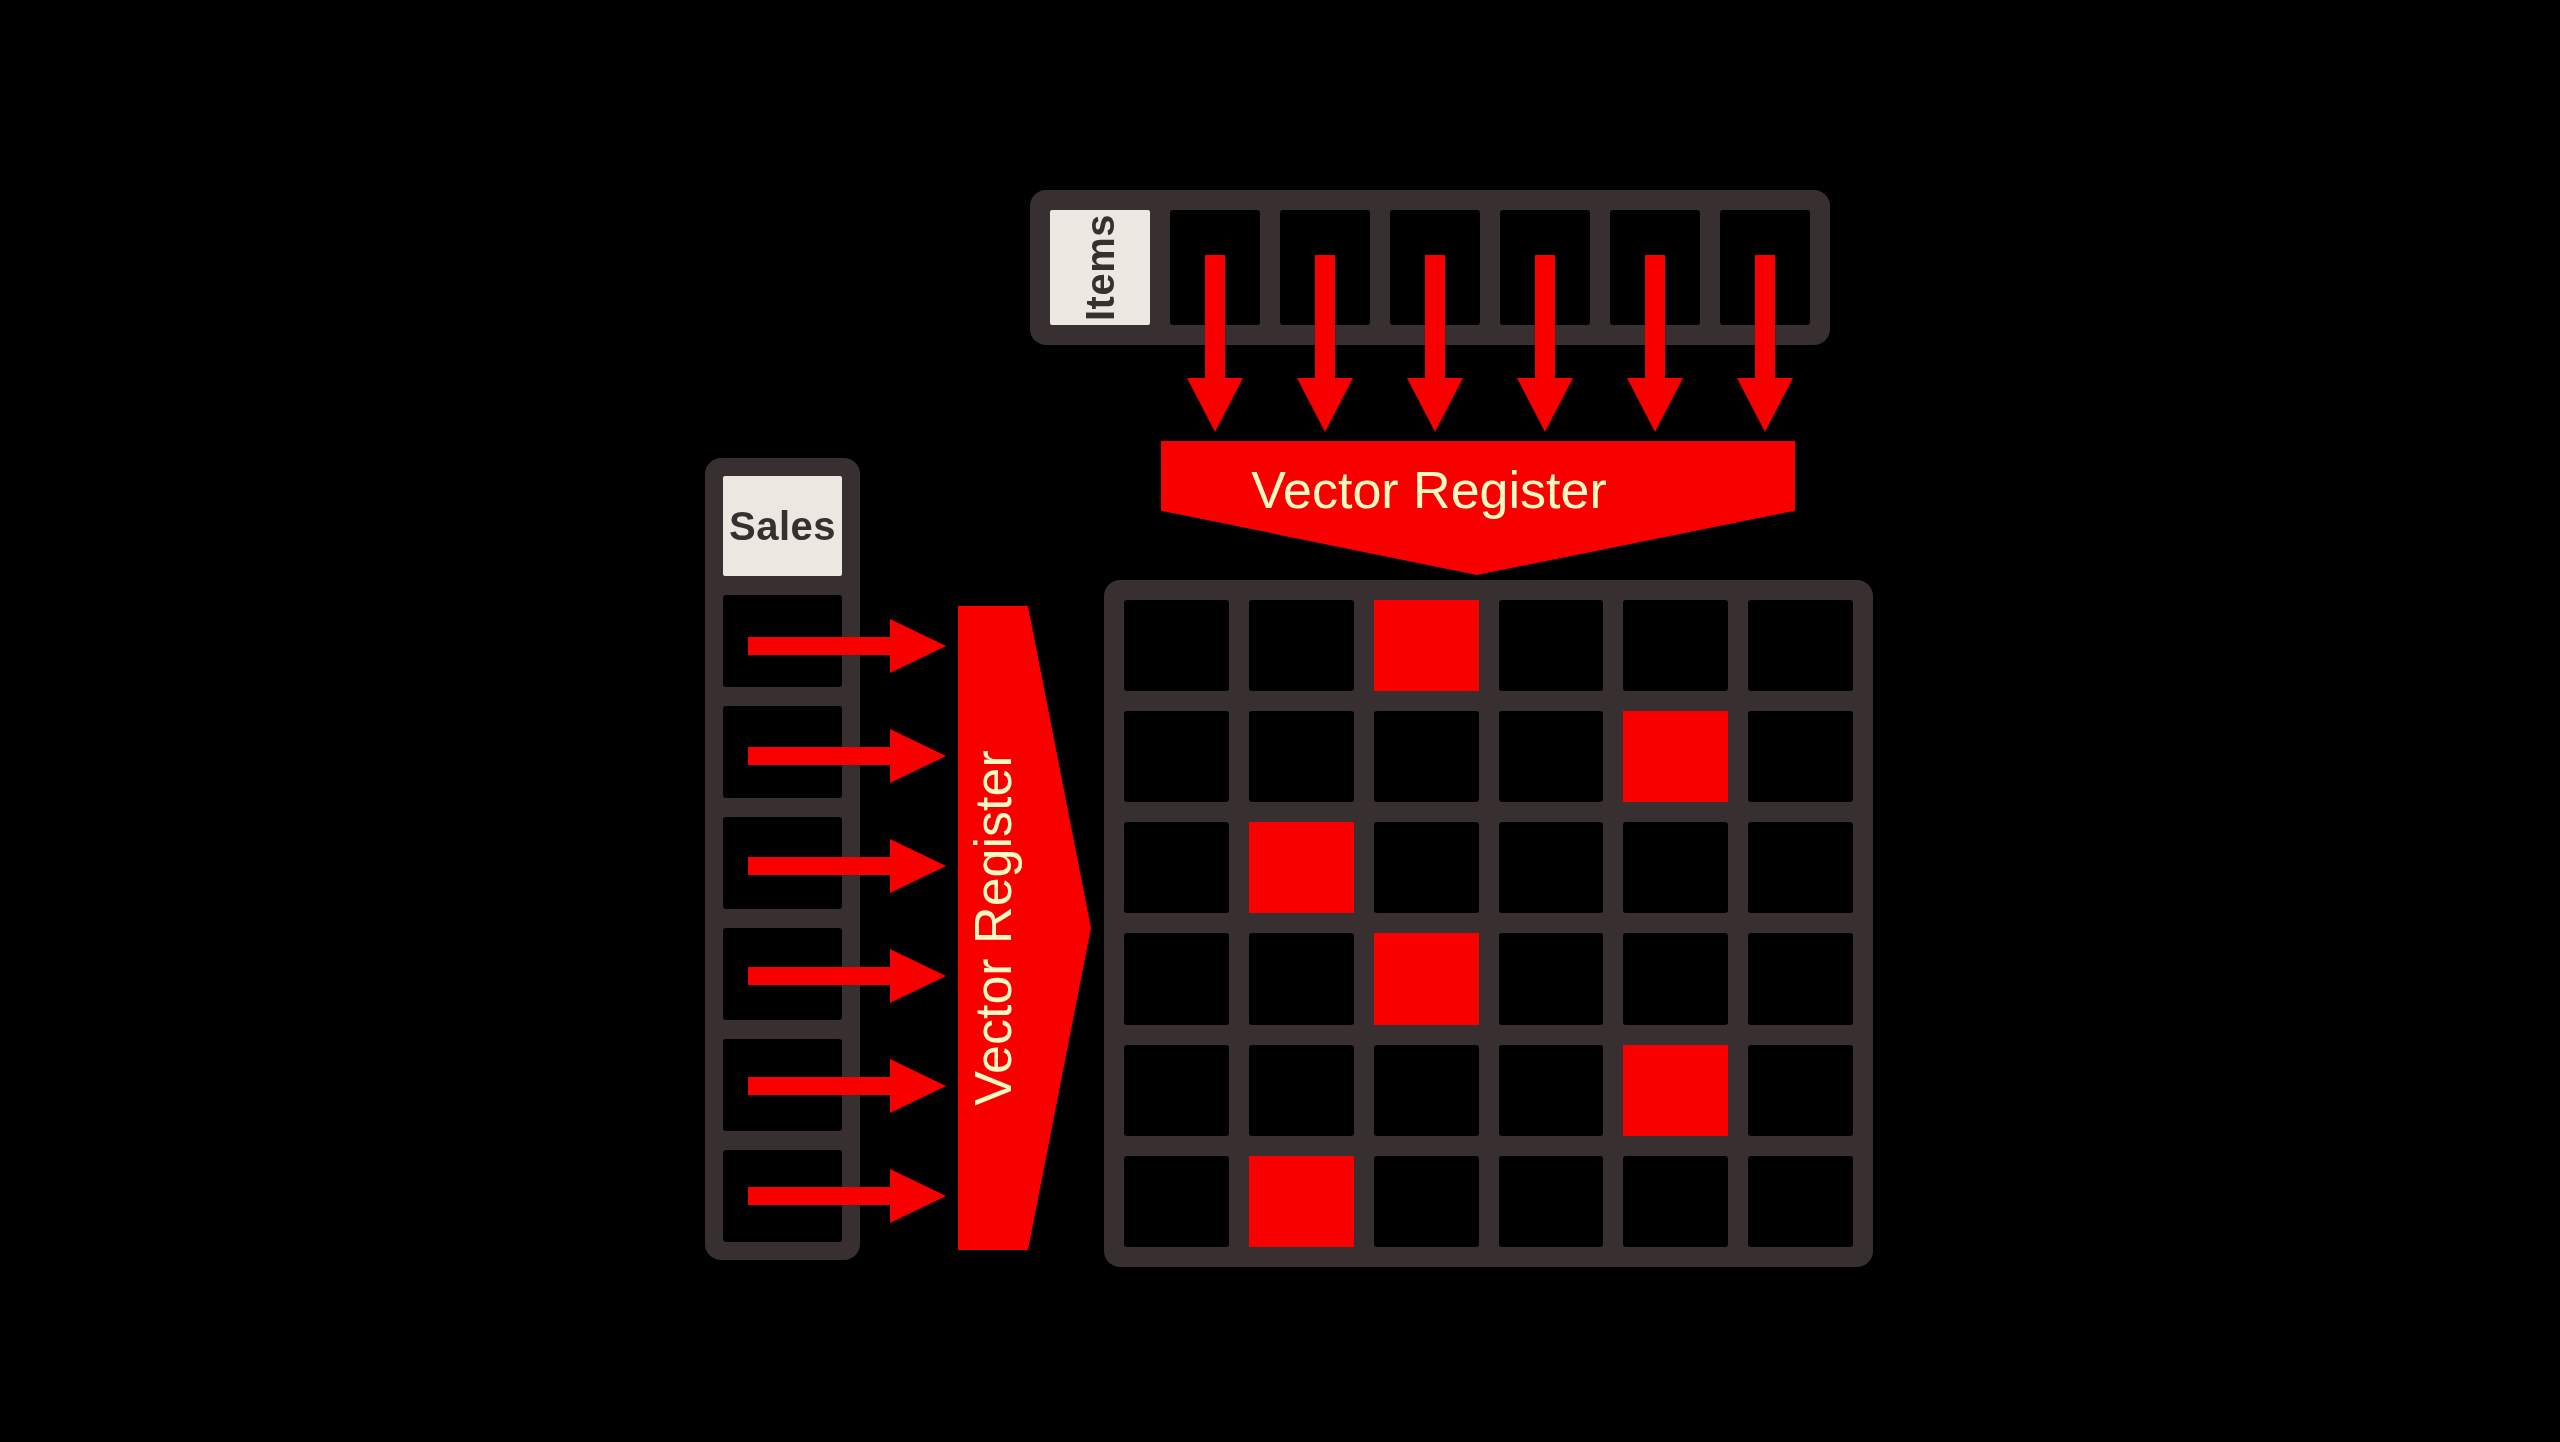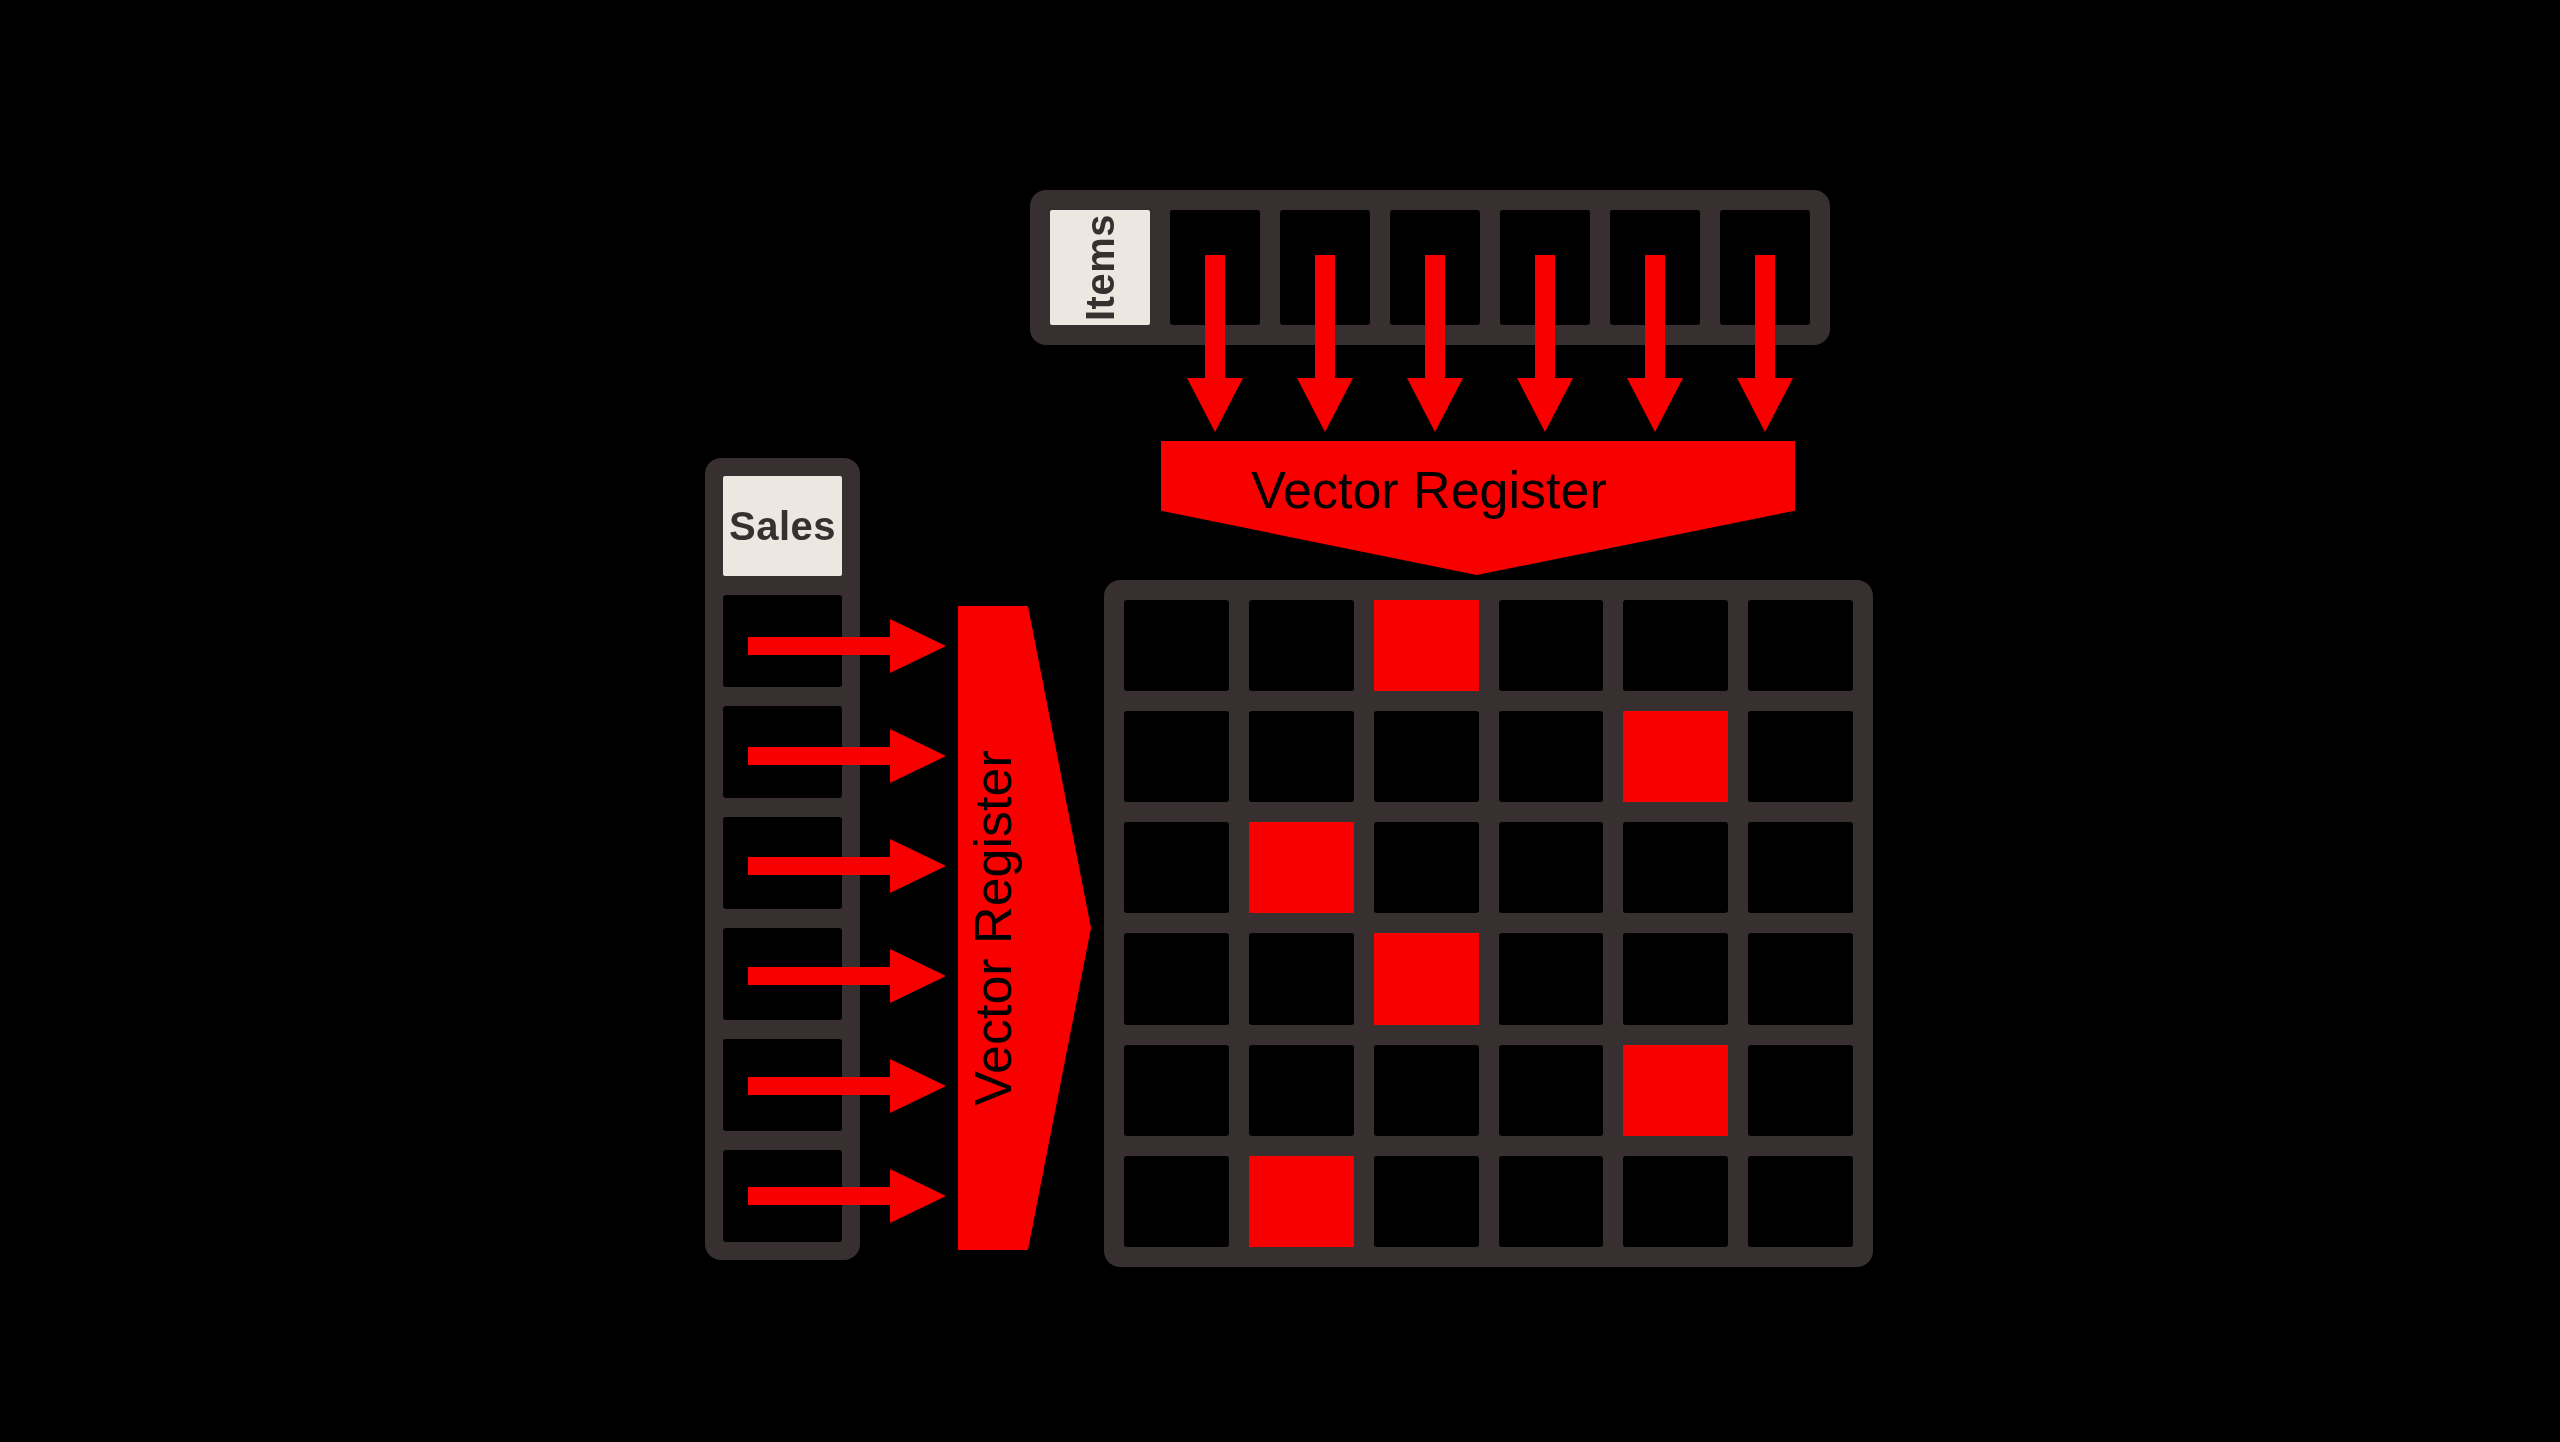--- a/index.html
+++ b/index.html
@@ -84,21 +84,21 @@
     grid-template-columns: repeat(6, 1fr);
     grid-template-rows: repeat(6, 1fr);
     gap: 20px;
   }
   #matrix-grid .cell.red { background: #f80000; border-radius: 0; }
 
   
   .banner {
     position: absolute;
     background: #f80000;
-    color: #000000;
+    color: #fef9c3;
     font-size: 52px;
     display: flex;
     align-items: center;
     justify-content: center;
   }
   #vr-banner-top {
     left: 1161px; top: 441px;
     width: 634px; height: 134px;
     clip-path: polygon(0 0, 100% 0, 100% 52%, 49.8% 100%, 0 52%);
     padding: 0 98px 36px 0;

